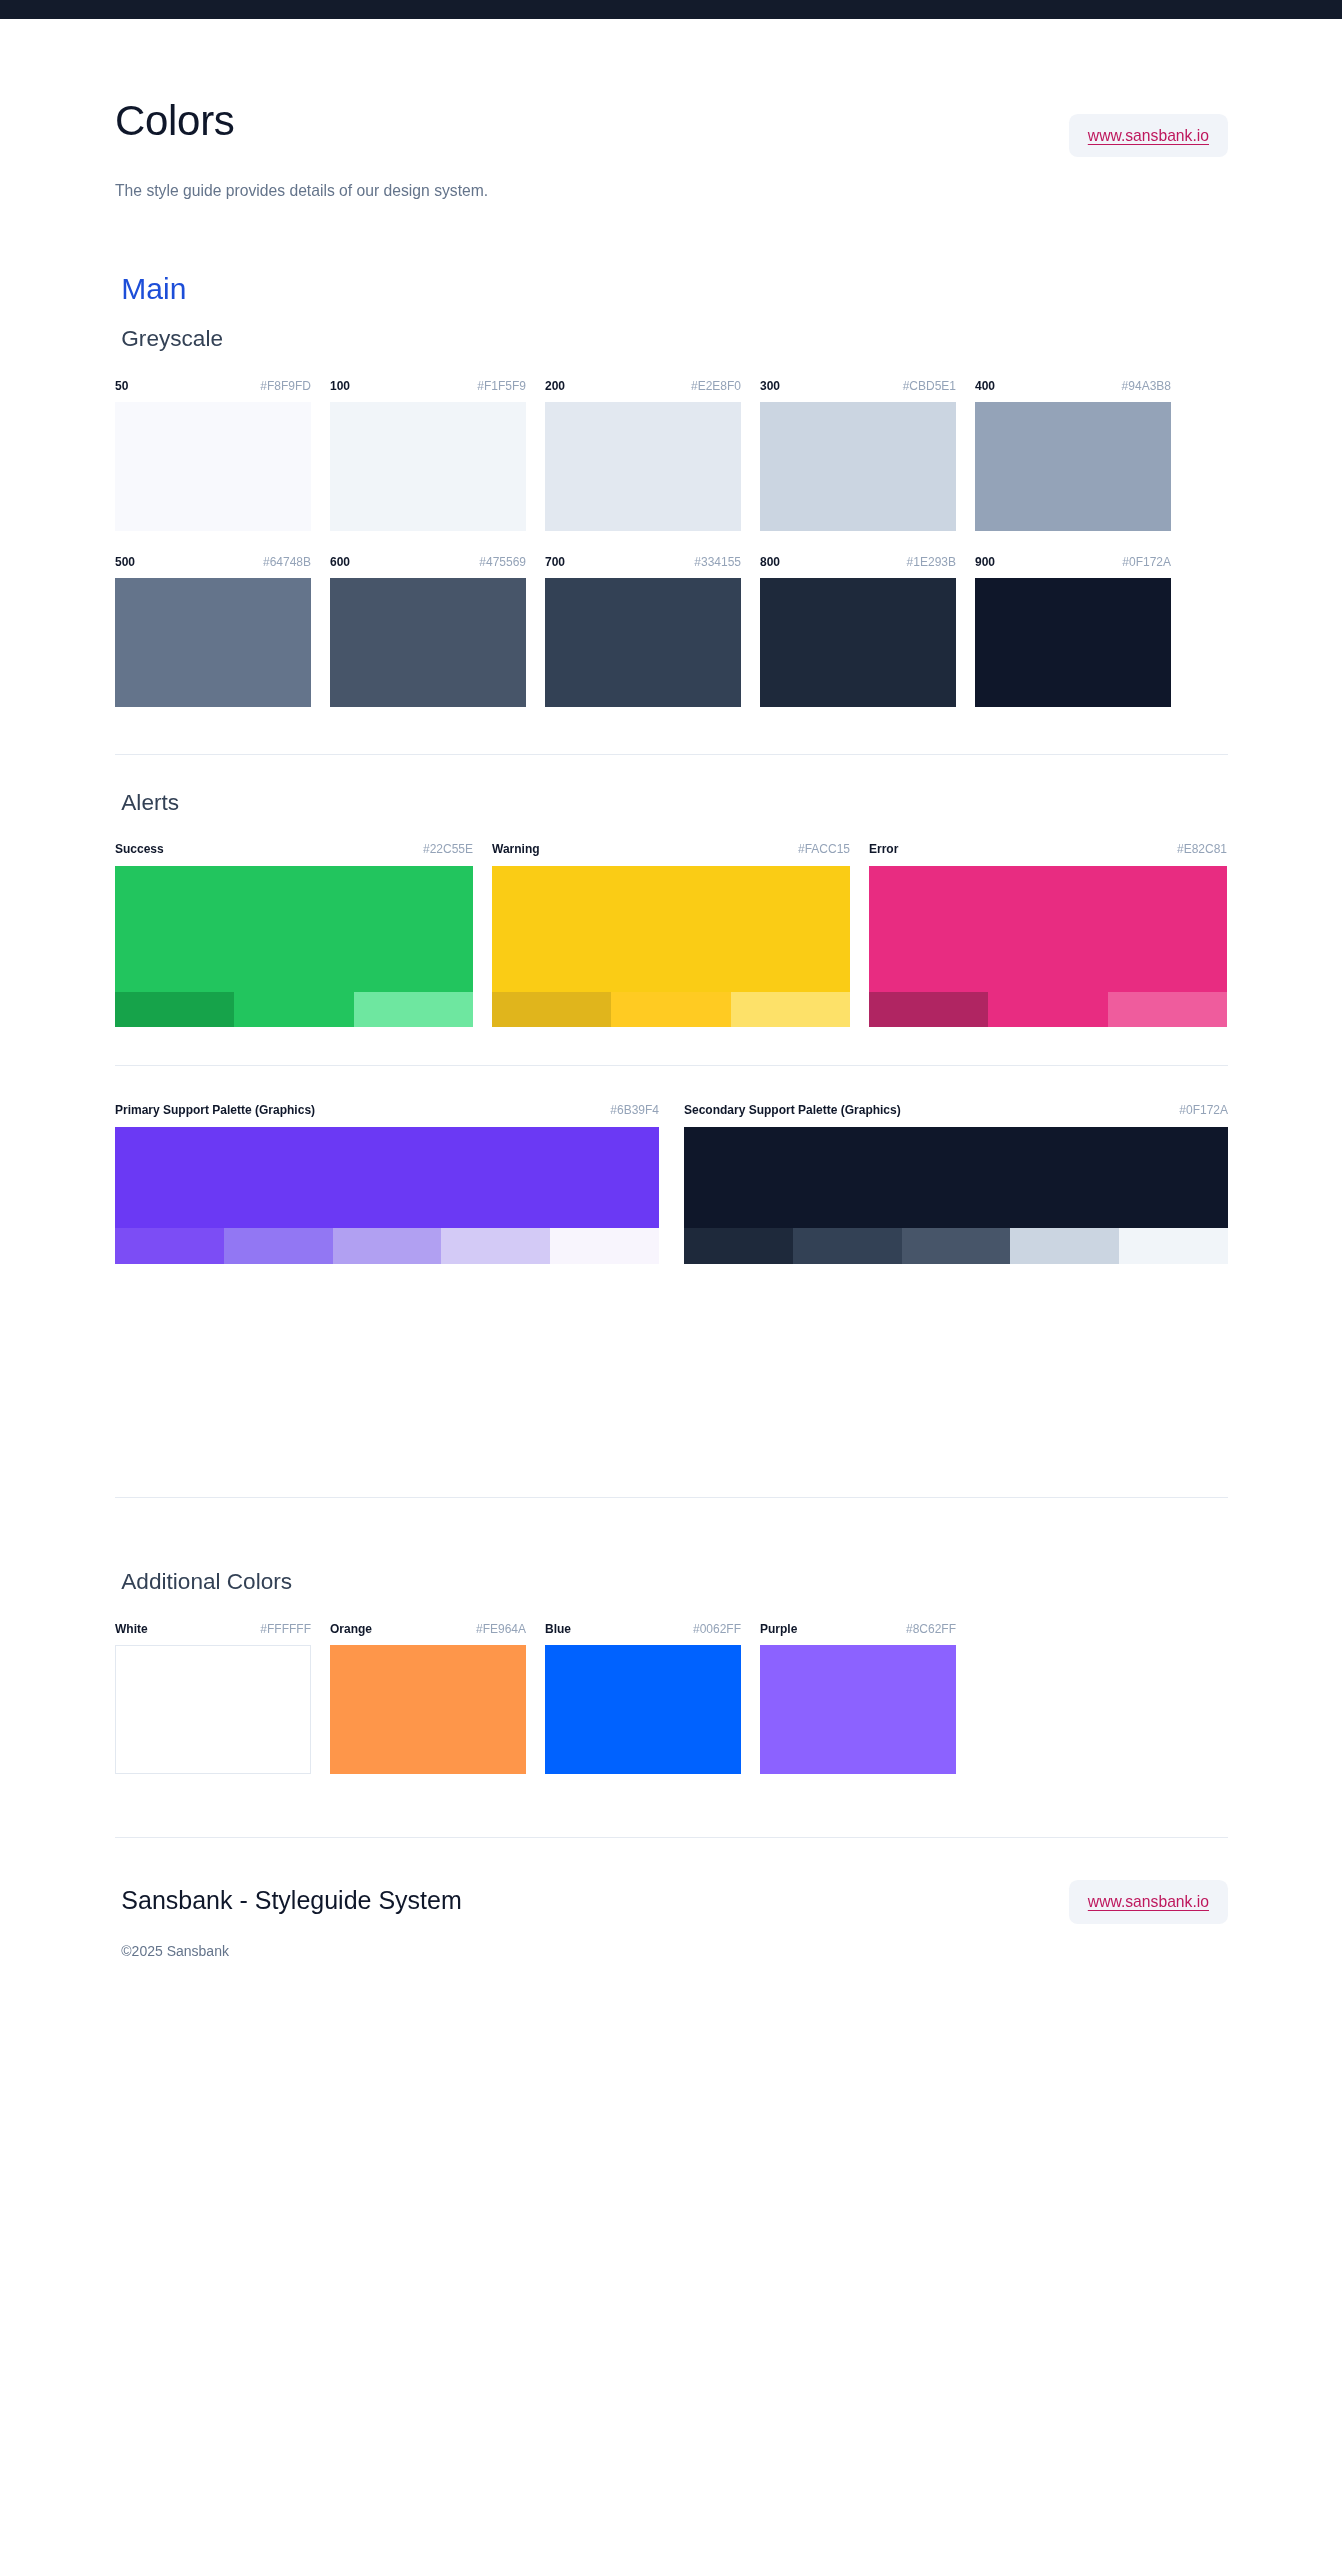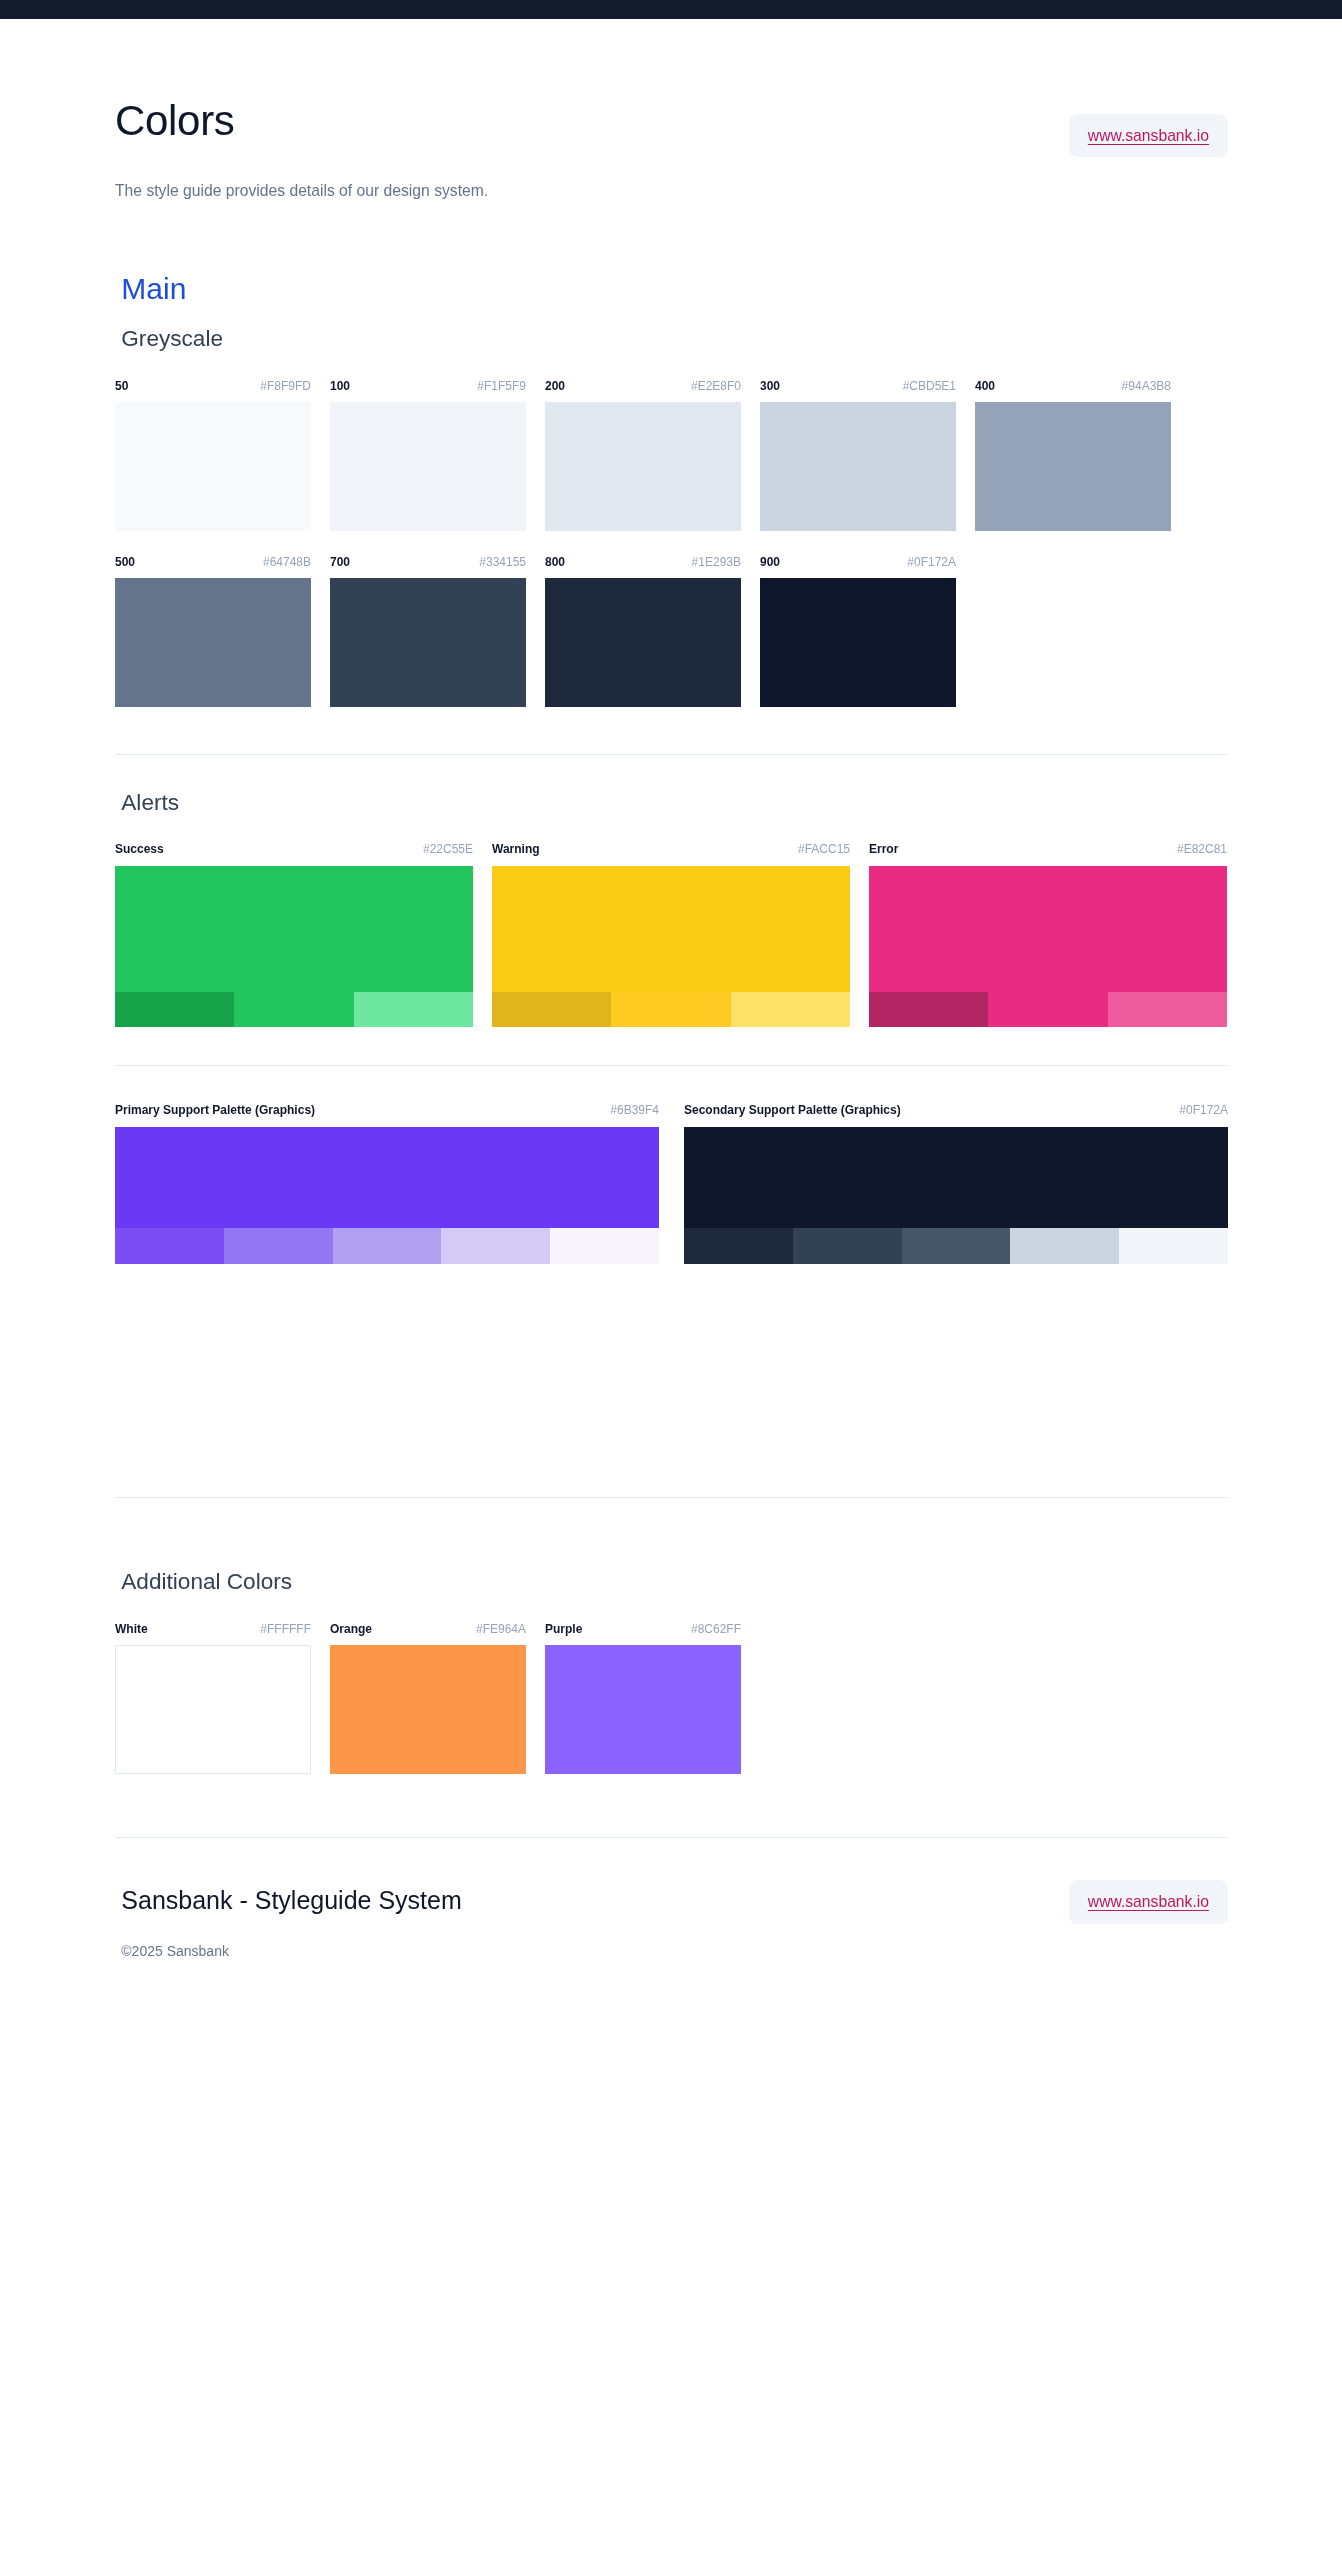--- a/index.html
+++ b/index.html
@@ -298,20 +298,27 @@
       <div class="swatch-row" id="greyscale-row-2">
           <div class="swatch-cell">
             <div class="swatch-meta">
               <span class="swatch-name">500</span>
               <span class="swatch-hex">#64748B</span>
             </div>
             <div class="swatch-box" style="background:#64748B"></div>
           </div>
           <div class="swatch-cell">
             <div class="swatch-meta">
+              <span class="swatch-name">600</span>
+              <span class="swatch-hex">#475569</span>
+            </div>
+            <div class="swatch-box" style="background:#475569"></div>
+          </div>
+          <div class="swatch-cell">
+            <div class="swatch-meta">
               <span class="swatch-name">700</span>
               <span class="swatch-hex">#334155</span>
             </div>
             <div class="swatch-box" style="background:#334155"></div>
           </div>
           <div class="swatch-cell">
             <div class="swatch-meta">
               <span class="swatch-name">800</span>
               <span class="swatch-hex">#1E293B</span>
             </div>
@@ -424,20 +431,27 @@
           </div>
           <div class="swatch-cell">
             <div class="swatch-meta">
               <span class="swatch-name">Orange</span>
               <span class="swatch-hex">#FE964A</span>
             </div>
             <div class="swatch-box" style="background:#FE964A"></div>
           </div>
           <div class="swatch-cell">
             <div class="swatch-meta">
+              <span class="swatch-name">Blue</span>
+              <span class="swatch-hex">#0062FF</span>
+            </div>
+            <div class="swatch-box" style="background:#0062FF"></div>
+          </div>
+          <div class="swatch-cell">
+            <div class="swatch-meta">
               <span class="swatch-name">Purple</span>
               <span class="swatch-hex">#8C62FF</span>
             </div>
             <div class="swatch-box" style="background:#8C62FF"></div>
           </div>
         </div>
 
       <div style="height:63px"></div>
       <div class="divider" style="background: rgb(229, 234, 241);"></div>
 

